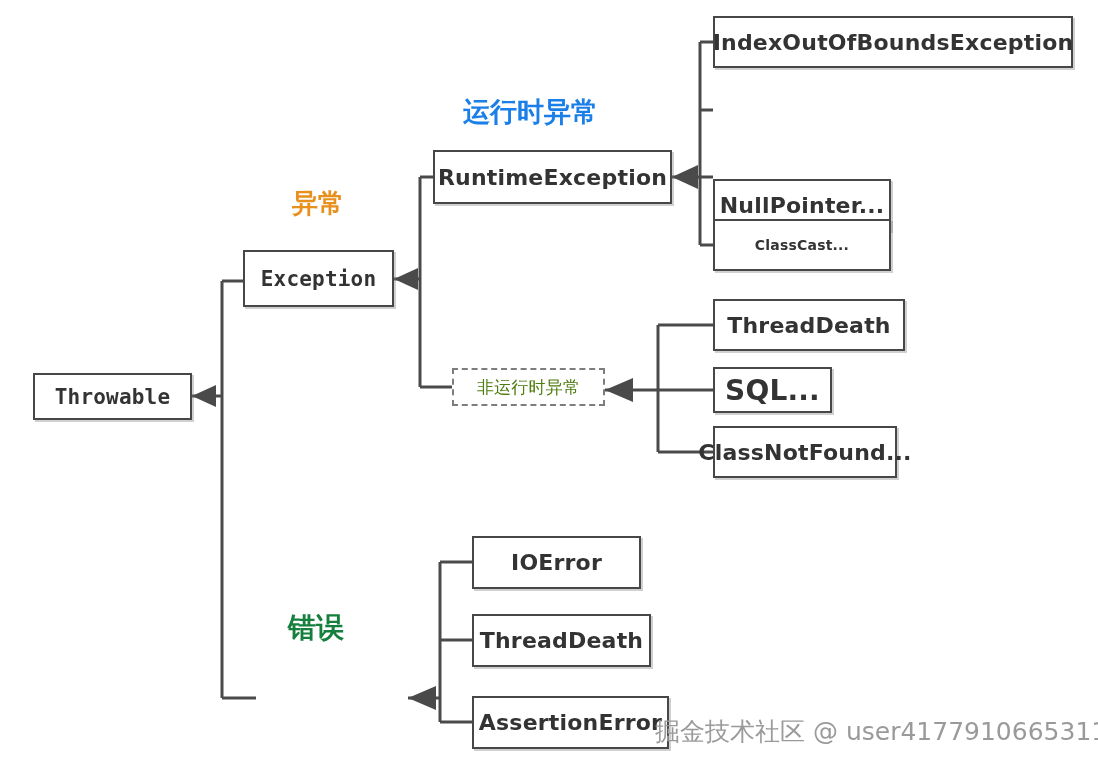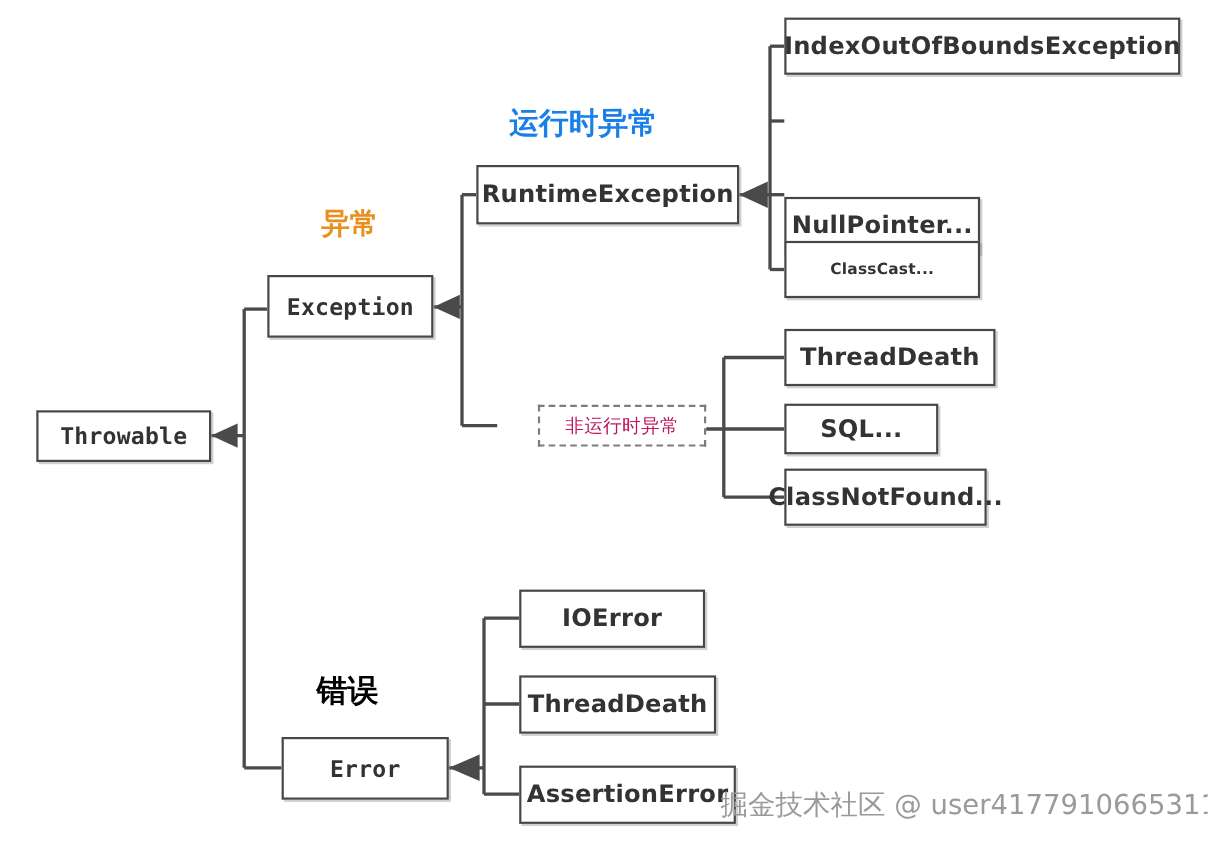--- a/index.html
+++ b/index.html
@@ -25,23 +25,22 @@
     justify-content: center;
     color: #333333;
     font-weight: bold;
     letter-spacing: 0.2px;
     white-space: nowrap;
     box-shadow: 2px 2px 0 0 rgba(120,120,120,0.35);
   }
   .node.dashed {
     border: 2px dashed #7d7d7d;
     box-shadow: none;
-    color: #be185d;
+    color: #4d7c0f;
     font-weight: normal;
-    margin-left: 37px;
   }
   .label {
     position: absolute;
     font-weight: bold;
     white-space: nowrap;
     font-family: "DejaVu Sans", "Liberation Sans", sans-serif;
   }
   .watermark {
     position: absolute;
     white-space: nowrap;
@@ -107,24 +106,20 @@
   <div class="node" style="left:33px; top:373px; width:159px; height:47px; font-size:21px;
               font-family:'DejaVu Sans Mono','Liberation Mono',monospace;">
     <span>Throwable</span>
   </div>
 
   <div class="node" style="left:243px; top:250px; width:151px; height:57px; font-size:21px;
               font-family:'DejaVu Sans Mono','Liberation Mono',monospace;">
     <span>Exception</span>
   </div>
 
-  <div class="node" style="left:256px; top:670px; width:152px; height:57px; font-size:21px;
-              font-family:'DejaVu Sans Mono','Liberation Mono',monospace;">
-    <span>Error</span>
-  </div>
 
   <div class="node" style="left:433px; top:150px; width:239px; height:54px; font-size:22px;">
     <span>RuntimeException</span>
   </div>
 
   <div class="node dashed" style="left:452px; top:368px; width:153px; height:38px; font-size:17px;">
     <span>非运行时异常</span>
   </div>
 
   <div class="node" style="left:713px; top:16px; width:360px; height:52px; font-size:22px;">
@@ -137,21 +132,21 @@
   </div>
 
   <div class="node" style="left:713px; top:219px; width:178px; height:52px; font-size:14px;">
     <span>ClassCast...</span>
   </div>
 
   <div class="node" style="left:713px; top:299px; width:192px; height:52px; font-size:22px;">
     <span>ThreadDeath</span>
   </div>
 
-  <div class="node" style="left:713px; top:367px; width:140px; height:46px; font-size:22px;">
+  <div class="node" style="left:713px; top:367px; width:119px; height:46px; font-size:28px;">
     <span>SQL...</span>
   </div>
 
   <div class="node" style="left:713px; top:426px; width:184px; height:52px; font-size:22px;">
     <span>ClassNotFound...</span>
   </div>
 
   <div class="node" style="left:472px; top:536px; width:169px; height:53px; font-size:22px;">
     <span>IOError</span>
   </div>
@@ -165,21 +160,21 @@
   </div>
 
   <div class="label" style="left:463px; top:94px; font-size:27px; color:#1a7fe8;">
     <span>运行时异常</span>
   </div>
 
   <div class="label" style="left:292px; top:186px; font-size:26px; color:#e8901e;">
     <span>异常</span>
   </div>
 
-  <div class="label" style="left:288px; top:609px; font-size:28px; color:#000000;">
+  <div class="label" style="left:288px; top:609px; font-size:28px; color:#15803d;">
     <span>错误</span>
   </div>
 
   <div class="watermark" style="left:655px; top:715px; font-size:25px;">
     <span>掘金技术社区 @ user4177910665311</span>
   </div>
 
 </div>
 
 </body></html>

